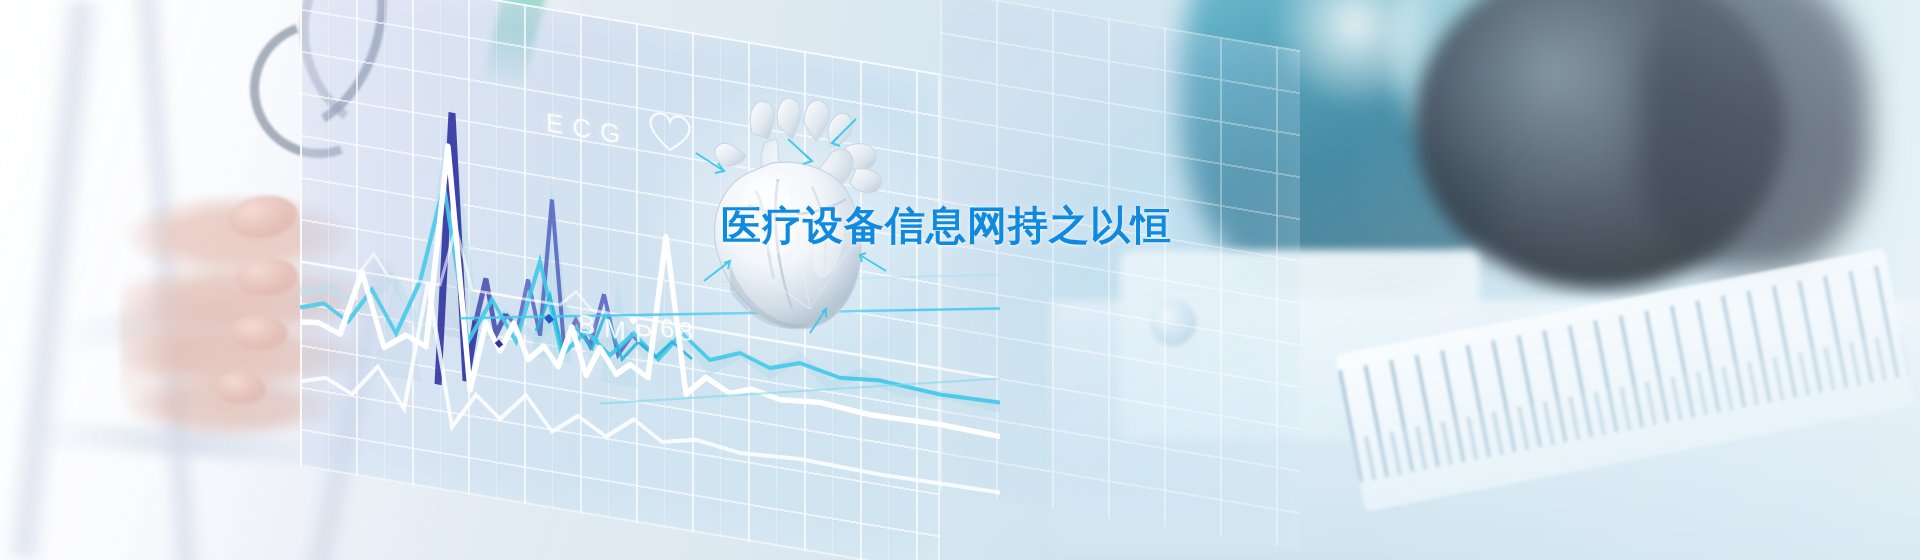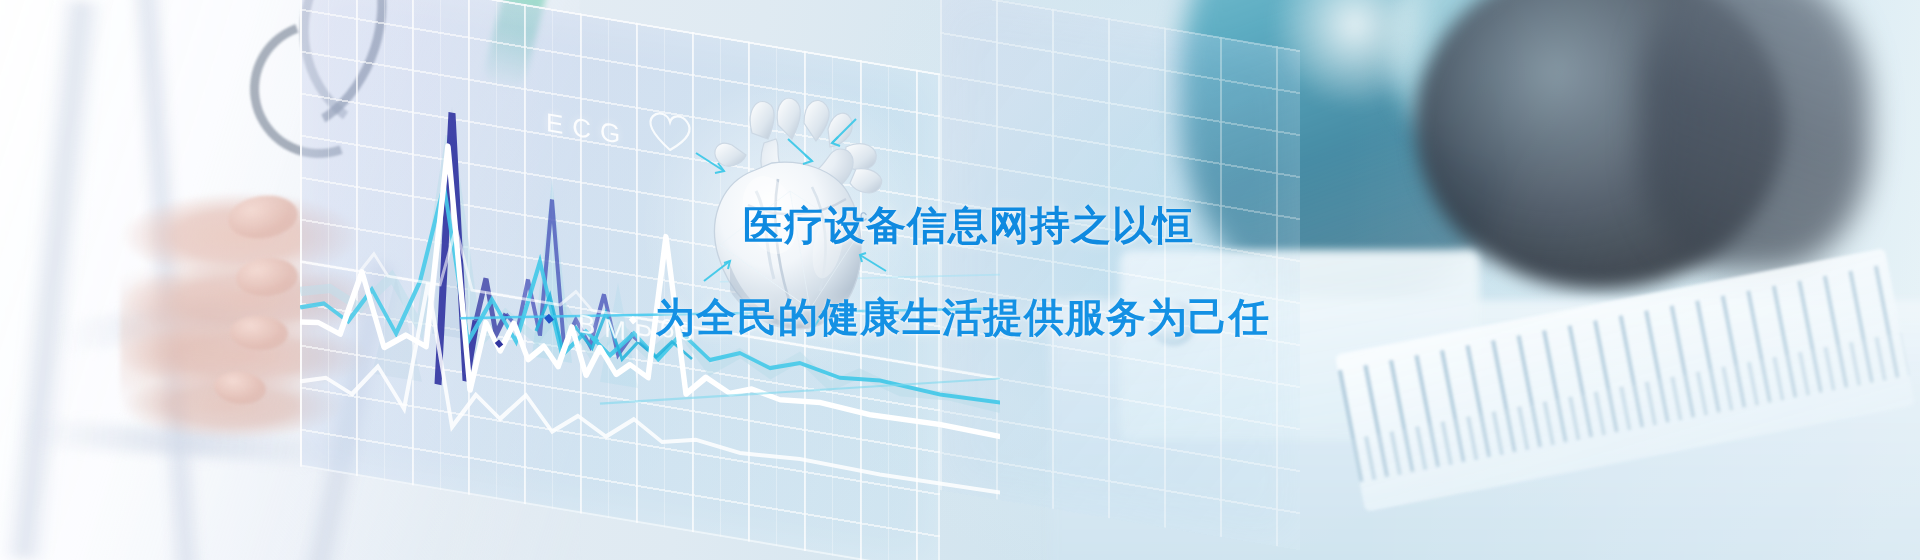--- a/index.html
+++ b/index.html
@@ -185,21 +185,21 @@
 
   
   .heart-wrap{position:absolute;left:660px;top:95px;width:260px;height:260px;}
   .heart-glow{
     position:absolute;left:-30px;top:-30px;width:320px;height:320px;
     background:radial-gradient(circle,rgba(255,255,255,.55) 0%,rgba(255,255,255,0) 66%);
   }
 
   
   .headline{
-    position:absolute;left:743px;white-space:nowrap;
+    position:absolute;left:721px;white-space:nowrap;
     font-family:"DejaVu Sans","Liberation Sans",sans-serif;
     font-weight:bold;letter-spacing:1px;
     text-shadow:0 1px 3px rgba(255,255,255,.75), 0 0 14px rgba(255,255,255,.45);
   }
   #headline-1{top:198px;font-size:40px;}
   #headline-2{left:655px;top:290px;font-size:40px;}
 
   .holo-label{
     position:absolute;
     font-family:"Liberation Sans",sans-serif;
@@ -379,15 +379,14 @@
         <path d="M60 150 L 130 96 L 198 140 L 150 214 Z"></path>
         <path d="M60 150 L 150 214"></path>
         <path d="M130 96 L 150 214"></path>
       </g>
     </svg>
   </div>
 
   <div class="haze"></div>
 
   <div class="headline" id="headline-1" style="color: rgb(15, 138, 224);">医疗设备信息网持之以恒</div>
-  <div class="headline" id="headline-2" style="color: rgb(20, 145, 228);">为全民的健康生活提供服务为己任</div>
 
 </div>
 
 </body></html>

